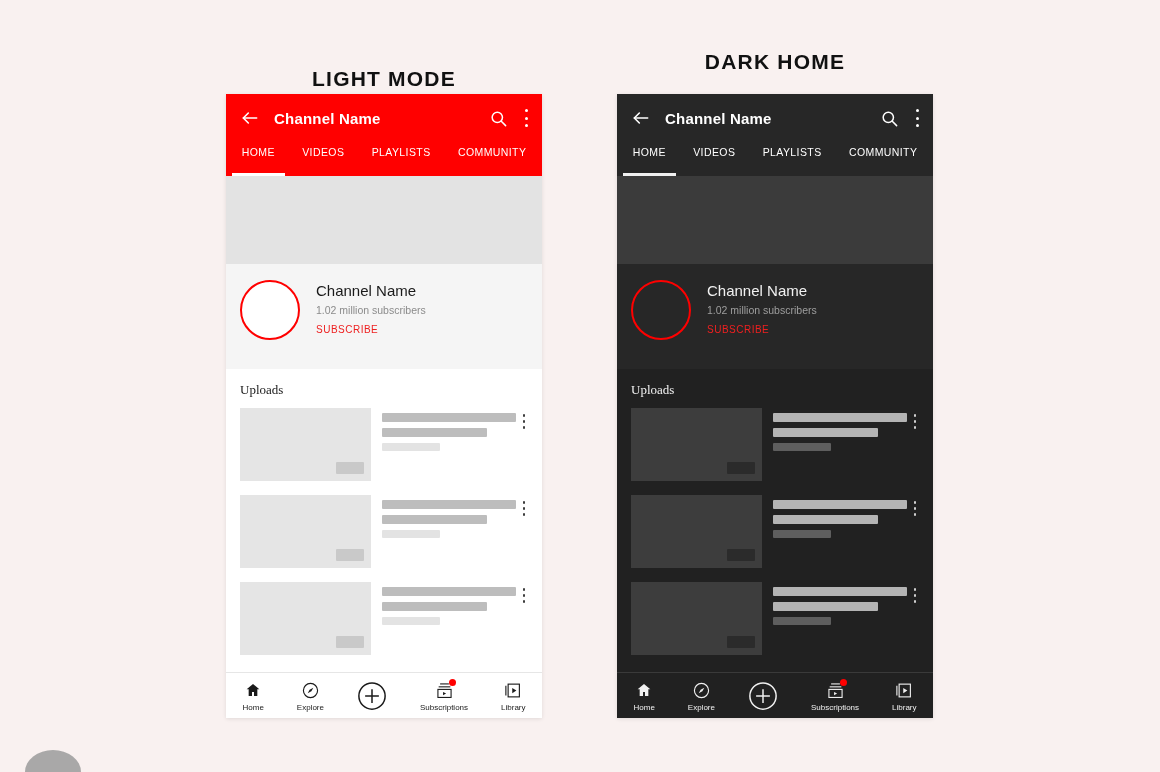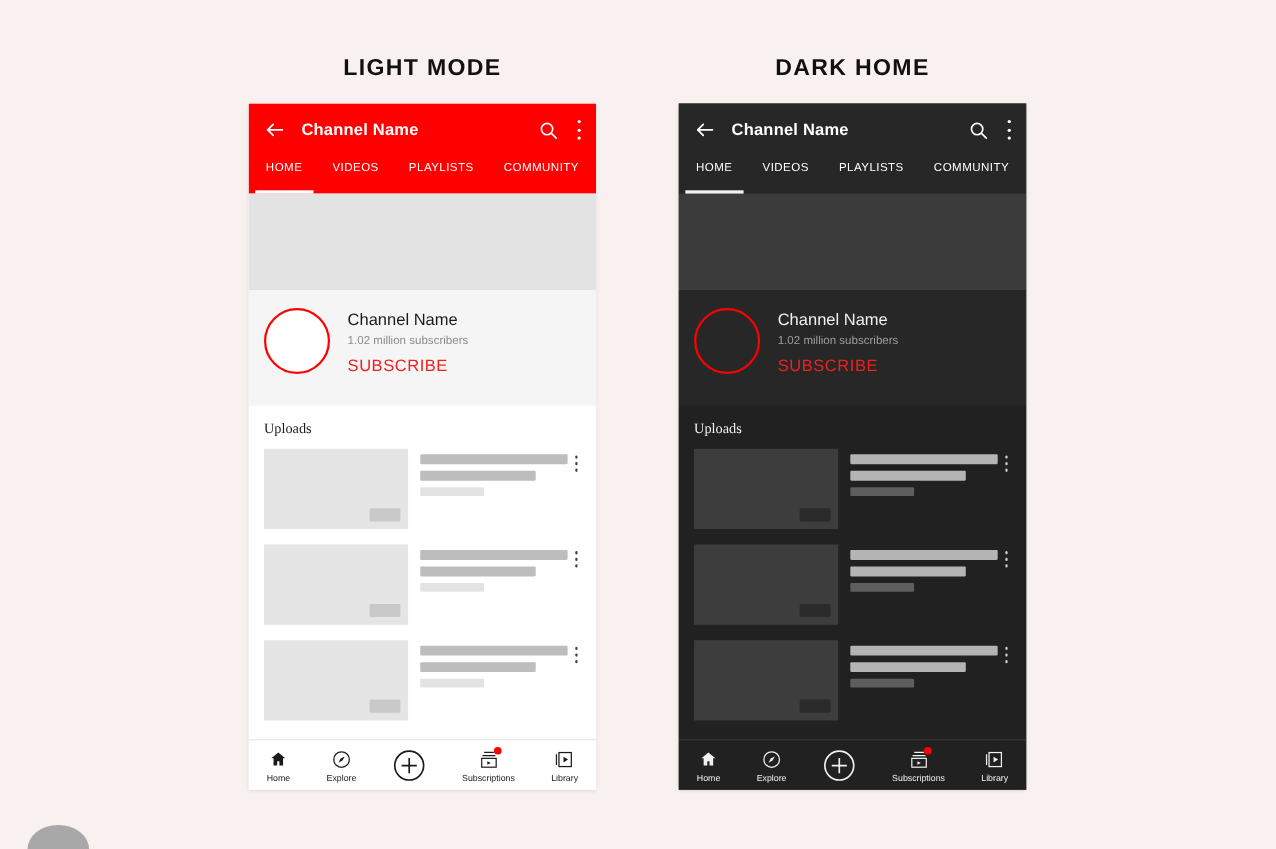--- a/index.html
+++ b/index.html
@@ -33,21 +33,21 @@
   .mode-title {
     position: absolute;
     top: 50px;
     font-size: 21px;
     font-weight: bold;
     letter-spacing: 1.2px;
     color: #111111;
     text-align: center;
     width: 316px;
   }
-  .mode-title.light { left: 226px; }
+  .mode-title.light { left: 226px; margin-top: 17px; }
   .mode-title.dark  { left: 617px; }
 
   
   .phone {
     position: absolute;
     top: 94px;
     width: 316px;
     height: 624px;
     overflow: hidden;
     display: flex;
@@ -149,21 +149,21 @@
   .dark  .avatar { background: #272727; }
 
   .channel-text { padding-top: 2px; }
   .channel-name { font-size: 15px; margin-bottom: 5px; }
   .light .channel-name { color: #1a1a1a; }
   .dark  .channel-name { color: #f1f1f1; }
   .sub-count { font-size: 10.5px; margin-bottom: 8px; }
   .light .sub-count { color: #8b8b8b; }
   .dark  .sub-count { color: #9e9e9e; }
   .subscribe-btn {
-    font-size: 15px;
+    font-size: 10px;
     color: #ee2020;
     letter-spacing: .5px;
   }
 
   
   .content {
     flex: 1 1 auto;
     overflow: hidden;
     padding: 0 14px;
     font-family: Liberation Serif, serif;

